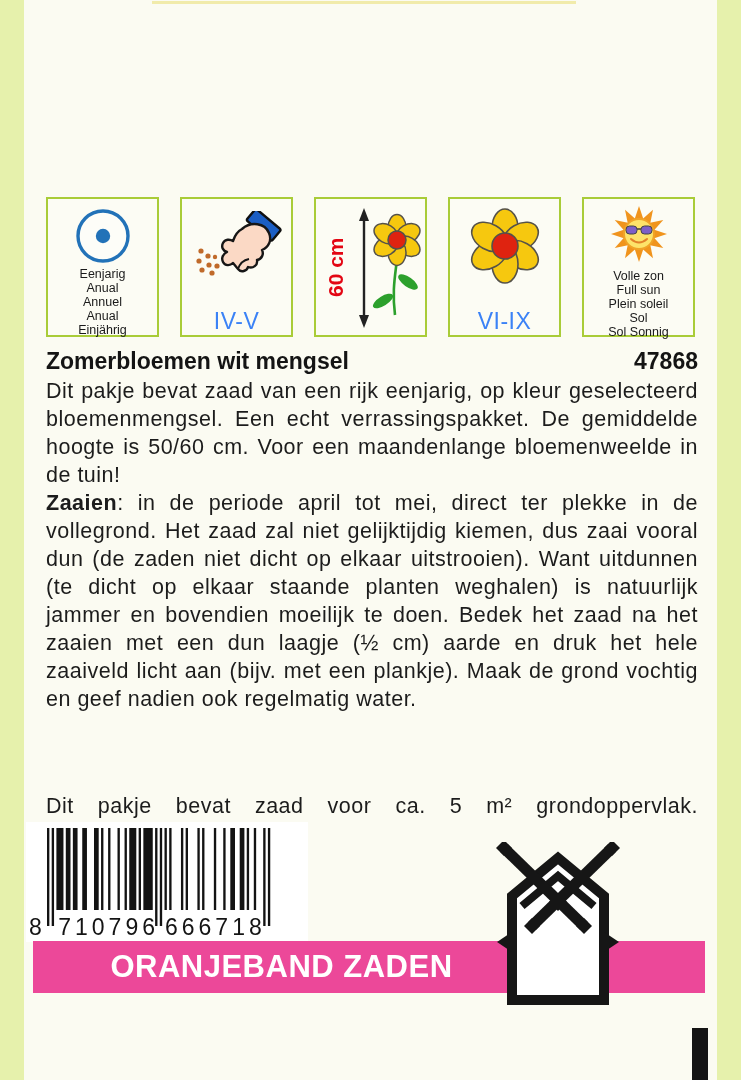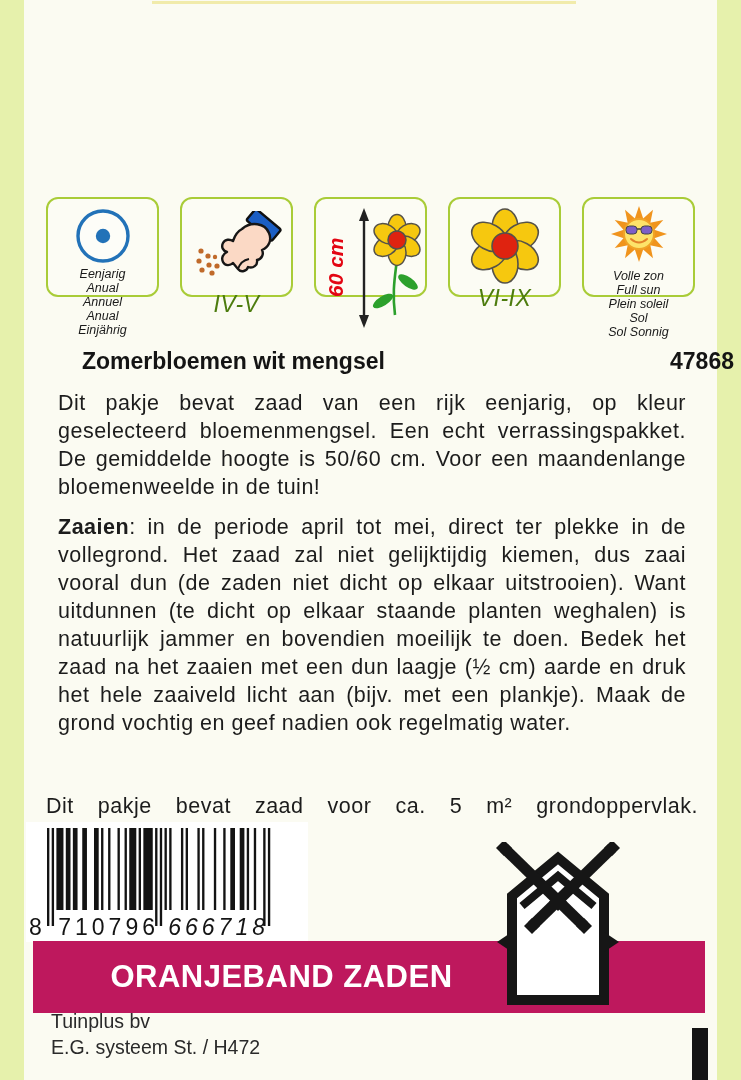--- a/index.html
+++ b/index.html
@@ -3,44 +3,44 @@
 <meta charset="utf-8">
 <style>
   html,body{margin:0;padding:0;}
   body{font-family:"Liberation Sans", sans-serif; background:#cfd0c8;}
   .page{position:relative;width:741px;height:1080px;background:#e6f1ac;overflow:hidden;}
   .panel{position:absolute;left:24px;top:0;width:693px;height:1080px;background:#fbfbf2;}
   .top-accent{position:absolute;left:152px;top:1px;width:424px;height:3px;background:#f1ebab;}
 
   
   .picto-row{position:absolute;left:46px;top:197px;display:flex;gap:21px;}
-  .picto{box-sizing:border-box;width:113px;height:100px;border:2.5px solid #a9cc38;border-radius:12px;
-         background:#fcfcf4;display:flex;flex-direction:column;align-items:center;font-style:italic;}
+  .picto{box-sizing:border-box;width:113px;height:140px;border:2.5px solid #a9cc38;border-radius:0;
+         background:#fcfcf4;display:flex;flex-direction:column;align-items:center;}
   .picto-labels{font-size:12.5px;line-height:14px;text-align:center;color:#1a1a1a;margin-top:1px;}
-  .picto-period{font-size:23px;color:#4d7c0f;margin-top:auto;margin-bottom:17px;letter-spacing:0.5px;}
+  .picto-period{font-size:23px;color:#3b82f6;margin-top:auto;margin-bottom:0;letter-spacing:0.5px;}
   .icon{display:block;line-height:0;}
 
   
   .title-row{position:absolute;left:46px;top:348px;width:652px;display:flex;justify-content:space-between;
-             font-size:23px;font-weight:bold;color:#141414;margin-left:36px;}
+             font-size:23px;font-weight:bold;color:#141414;}
   .copy{position:absolute;left:46px;top:377px;width:652px;font-size:21.5px;line-height:28px;
         letter-spacing:0.5px;text-align:justify;color:#1c1c1c;}
-  .copy p{margin:12px;}
+  .copy p{margin:0;}
   .coverage{position:absolute;left:46px;top:794px;width:652px;font-size:21.5px;letter-spacing:0.5px;
             color:#1c1c1c;text-align:justify;text-align-last:justify;}
 
   
   .barcode-wrap{position:absolute;left:26px;top:822px;width:282px;height:120px;background:#ffffff;z-index:1;}
   .bc-digits span{position:absolute;font-size:23px;color:#141414;top:92px;}
   .bc-first{left:3px;}
   .bc-left{left:29px;width:104px;text-align:right;letter-spacing:4px;}
-  .bc-right{left:139px;width:104px;text-align:right;letter-spacing:4px;font-style:italic;}
-
-  
-  .banner{position:absolute;left:33px;top:941px;width:672px;height:72px;background:#be185d;
+  .bc-right{left:139px;width:104px;text-align:left;letter-spacing:4px;}
+
+  
+  .banner{position:absolute;left:33px;top:941px;width:672px;height:52px;background:#ec4899;
           display:flex;align-items:center;z-index:1;}
   .banner-text{width:100%;padding-right:175px;text-align:center;color:#ffffff;font-weight:bold;
                font-size:31px;letter-spacing:0.5px;}
   .windmill{position:absolute;left:496px;top:842px;width:124px;height:164px;z-index:2;}
 
   
   .footer{position:absolute;left:51px;top:1008px;font-size:19.5px;line-height:26px;color:#2a2a2a;}
   .black-bar{position:absolute;left:692px;top:1028px;width:16px;height:52px;background:#141414;}
 </style>
 </head>
@@ -269,19 +269,15 @@
       <polygon points="8,-2 16,6 8,14 0,6" fill="#161616"></polygon>
       <polygon points="116,-2 124,6 116,14 108,6" fill="#161616"></polygon>
       <polygon points="36,76 44,84 36,92 28,84" fill="#161616"></polygon>
       <polygon points="88,76 96,84 88,92 80,84" fill="#161616"></polygon>
       <polygon points="62,51 71,60 62,69 53,60" fill="#161616"></polygon>
       <polygon points="1,100 16,90 16,110" fill="#161616"></polygon>
       <polygon points="123,100 108,90 108,110" fill="#161616"></polygon>
     </svg>
   </span>
 
-  <div class="footer">
-    <div>Tuinplus bv</div>
-    <div>E.G. systeem St. / H472</div>
-  </div>
 
   <div class="black-bar"></div>
 </div>
 
 </body></html>

